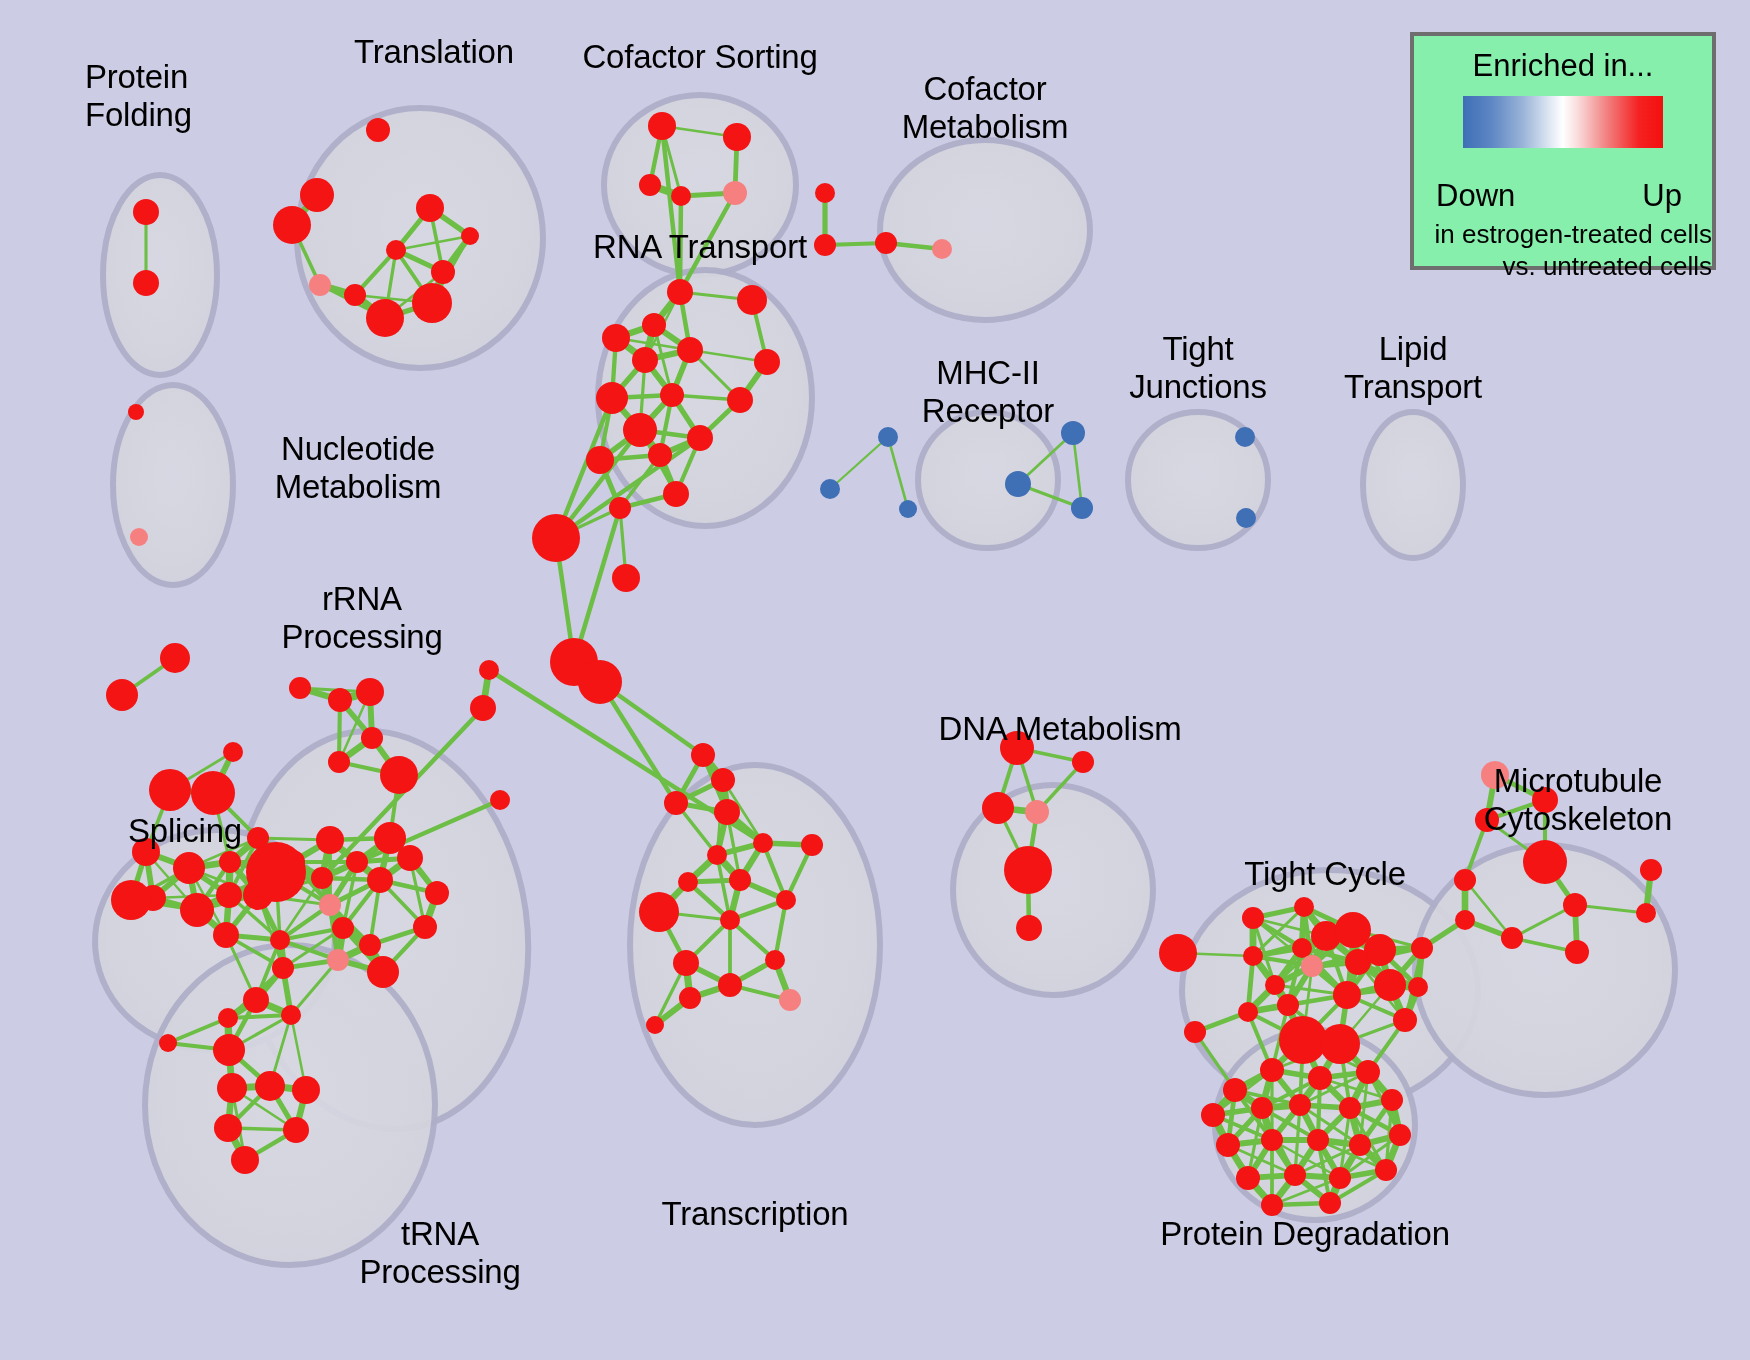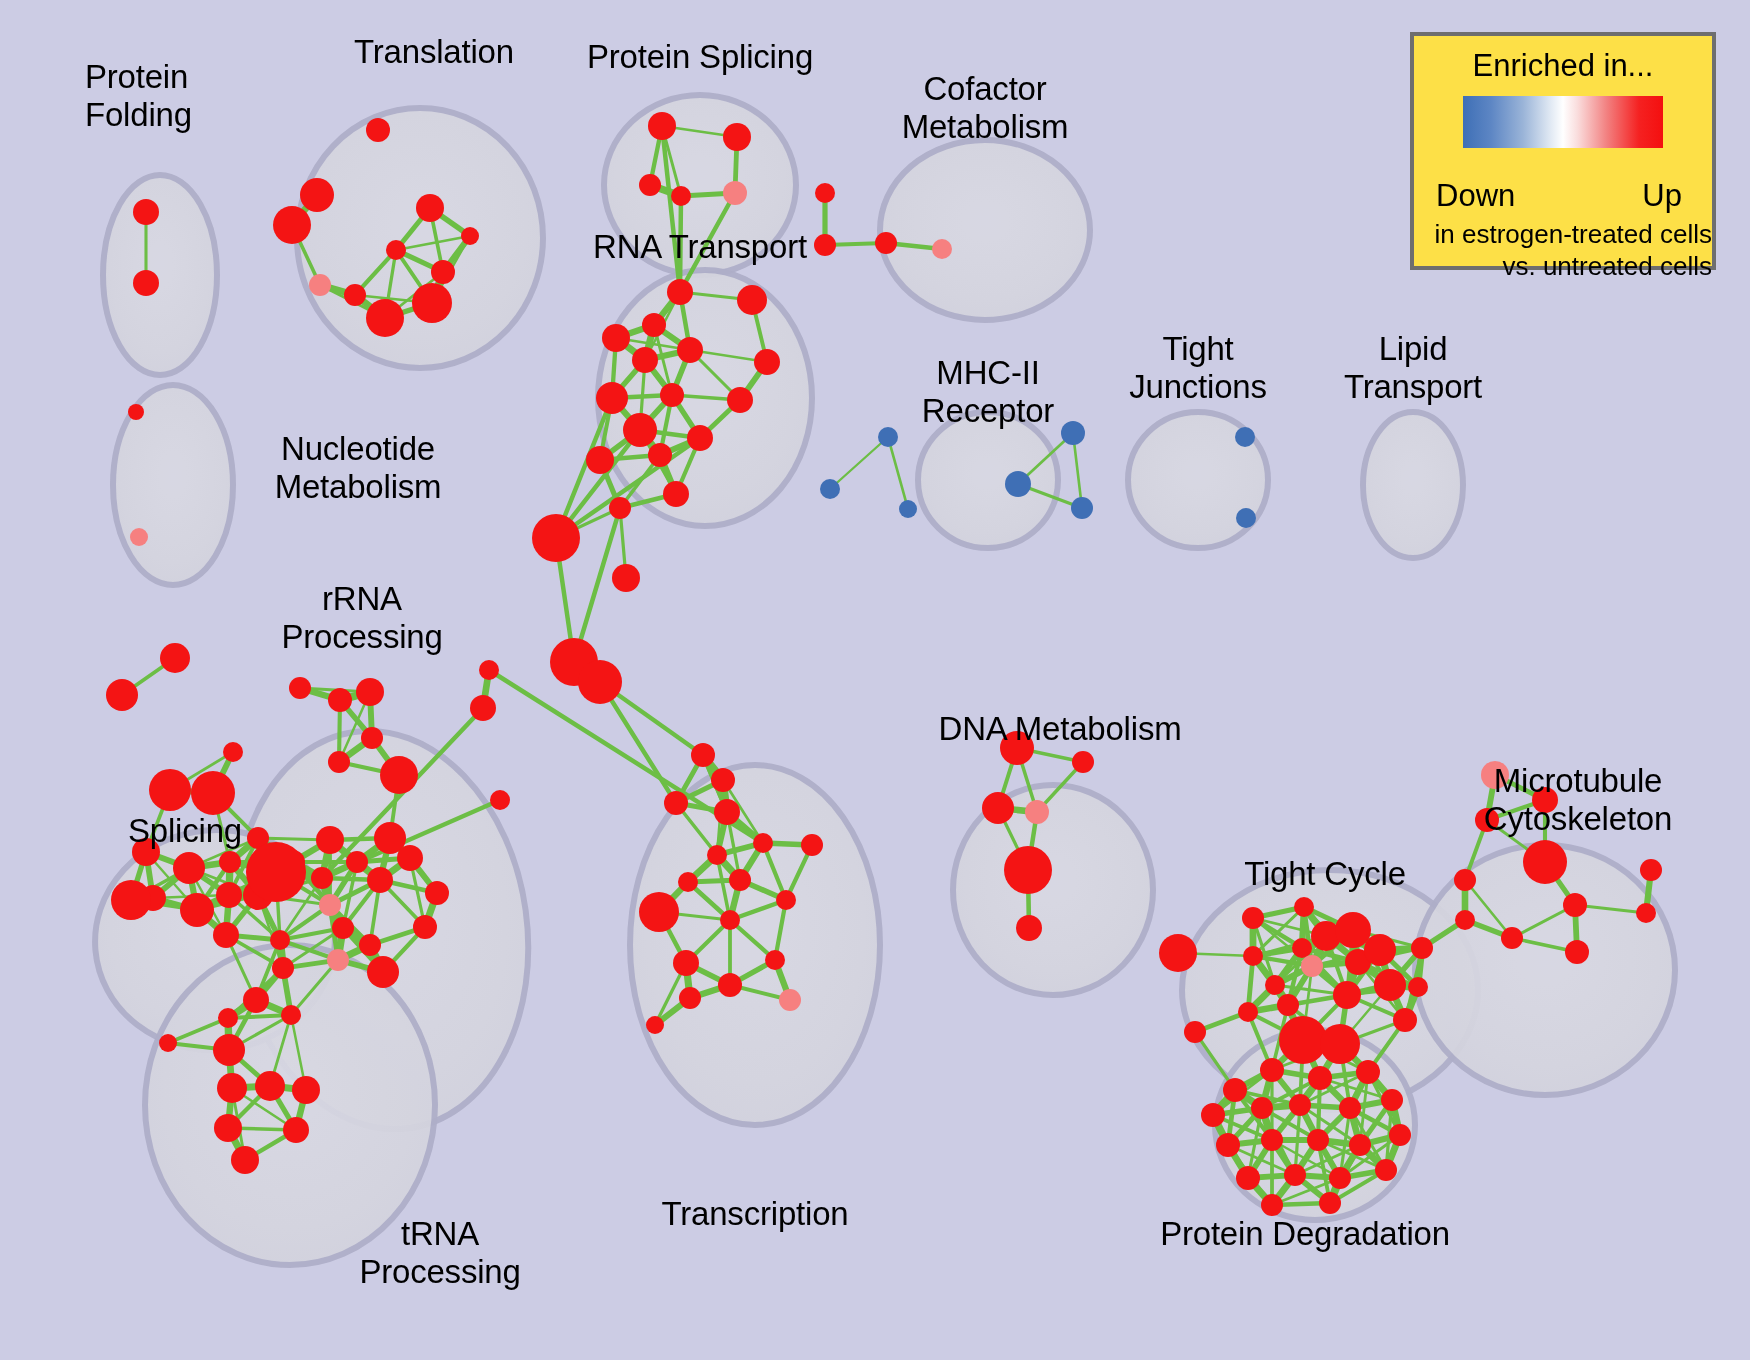--- a/index.html
+++ b/index.html
@@ -17,21 +17,21 @@
     line-height:38px;
     font-weight:400;
     white-space:pre;
     letter-spacing:-0.2px;
   }
   .cluster-label.center{text-align:center;transform:translateX(-50%);}
   #legend{
     position:absolute;
     left:1410px;top:32px;width:306px;height:238px;
     border:4px solid #6e6e6e;
-    background:#fde047;
+    background:#86efac;
     box-sizing:border-box;
   }
   #legend-title{
     text-align:center;font-size:31px;color:#000;margin-top:12px;
   }
   #legend-bar{
     margin:12px auto 0 auto;width:200px;height:52px;
     background:linear-gradient(to right,#3e6fb6 0%,#5d86c4 14%,#9ab4d8 30%,#e2eaf4 44%,#ffffff 50%,#fadede 57%,#f28080 72%,#f52121 88%,#f40f0f 100%);
   }
   .legend-end{
@@ -734,21 +734,21 @@
         <circle cx="1340" cy="1178" r="11" fill="#f41414"></circle>
         <circle cx="1386" cy="1170" r="11" fill="#f41414"></circle>
         <circle cx="1272" cy="1205" r="11" fill="#f41414"></circle>
         <circle cx="1330" cy="1203" r="11" fill="#f41414"></circle>
       </g>
   </svg>
 
   <div id="labels">
       <div class="cluster-label" style="left: 85px; top: 58px;"><div>Protein</div><div>Folding</div></div>
       <div class="cluster-label center" style="left: 420px; top: 33px; margin-left: 14px;"><div>Translation</div></div>
-      <div class="cluster-label center" style="left: 700px; top: 38px;"><div>Protein Splicing</div></div>
+      <div class="cluster-label center" style="left: 700px; top: 38px;"><div>Cofactor Sorting</div></div>
       <div class="cluster-label center" style="left: 700px; top: 228px;"><div>RNA Transport</div></div>
       <div class="cluster-label center" style="left: 985px; top: 70px;"><div>Cofactor</div><div>Metabolism</div></div>
       <div class="cluster-label center" style="left: 358px; top: 430px;"><div>Nucleotide</div><div>Metabolism</div></div>
       <div class="cluster-label center" style="left: 988px; top: 330px; margin-top: 24px;"><div>MHC-II</div><div>Receptor</div></div>
       <div class="cluster-label center" style="left: 1198px; top: 330px;"><div>Tight</div><div>Junctions</div></div>
       <div class="cluster-label center" style="left: 1413px; top: 330px; text-align: center;"><div>Lipid</div><div>Transport</div></div>
       <div class="cluster-label center" style="left: 362px; top: 580px;"><div>rRNA</div><div>Processing</div></div>
       <div class="cluster-label" style="left: 128px; top: 812px;"><div>Splicing</div></div>
       <div class="cluster-label center" style="left: 440px; top: 1215px;"><div>tRNA</div><div>Processing</div></div>
       <div class="cluster-label center" style="left: 755px; top: 1195px;"><div>Transcription</div></div>

